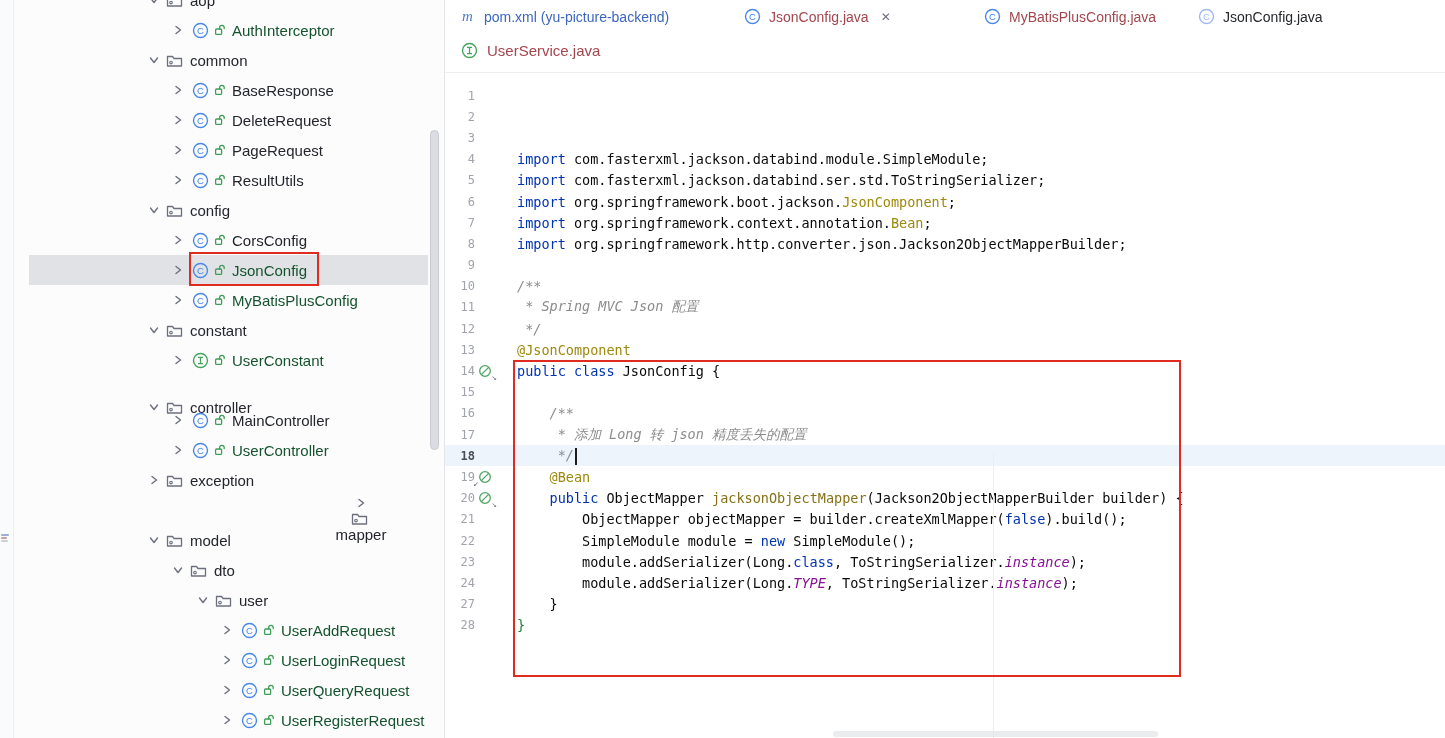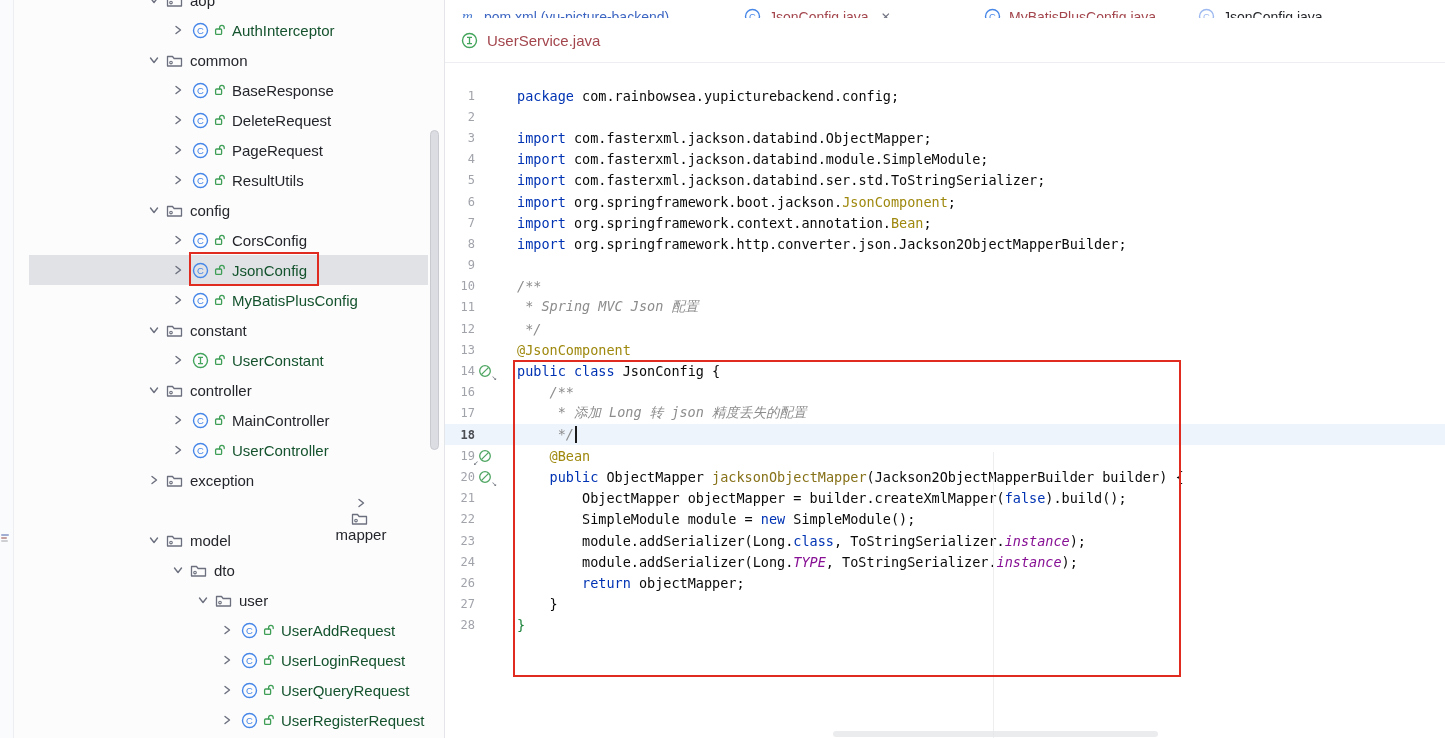--- a/index.html
+++ b/index.html
@@ -32,21 +32,21 @@
 
   
   .tabbar{position:absolute;left:0;top:0;width:1001px;height:33px;border-bottom:1px solid #E7E9ED;background:#fff;}
   .tab{position:absolute;top:0;height:33px;display:flex;align-items:center;padding:0 8px;font-size:14px;white-space:nowrap;}
   .tab .ticon{margin-right:8px;display:flex;}
   .tab .tclose{margin-left:12px;color:#6C707E;font-size:12px;line-height:1;cursor:pointer;}
   .tab.active::after{content:"";position:absolute;left:6px;right:6px;bottom:-1px;height:4px;border-radius:2px;background:#3574F0;}
   .tab.c-blue{color:#3D66C2;} .tab.c-red{color:#A3464D;} .tab.c-dark{color:#25272C;}
 
   
-  .breadcrumb{position:absolute;left:0;top:18px;width:1001px;height:45px;border-bottom:1px solid #EDEEF2;
+  .breadcrumb{position:absolute;left:0;top:28px;width:1001px;height:45px;border-bottom:1px solid #EDEEF2;
               display:flex;align-items:center;padding-left:16px;box-sizing:border-box;font-size:15px;color:#A3464D;background:#fff;}
   .breadcrumb .bicon{margin-right:9px;display:flex;}
 
   
   .code{position:absolute;left:0;top:80px;width:1001px;height:658px;padding-top:5px;box-sizing:border-box;}
   .cl{display:flex;align-items:center;height:21.2px;font-family:"DejaVu Sans Mono",monospace;font-size:13.5px;}
   .cl.current{background:#EDF4FC;}
   .cl .num{width:30px;flex:0 0 30px;text-align:right;font-size:12px;color:#A1A3AB;
            font-family:"DejaVu Sans Mono",monospace;}
   .cl.current .num{color:#4B4D52;font-weight:bold;}
@@ -309,21 +309,21 @@
             </svg>
           </span>
           <span class="lock">
             <svg width="12" height="12" viewBox="0 0 12 12">
       <rect x="1.6" y="5" width="6" height="5.4" rx="1" fill="none" stroke="#3F9E56" stroke-width="1.3"></rect>
       <path d="M5.6 5 V3.6 a2.3 2.3 0 0 1 4.6 0 V4.6" fill="none" stroke="#3F9E56" stroke-width="1.3" stroke-linecap="round"></path>
             </svg>
           </span>
           <span class="tlabel">UserConstant</span>
         </div>
-        <div class="trow" style="top: 375px; padding-left: 132px;">
+        <div class="trow" style="top: 392px; padding-left: 132px;">
           <span class="chev">
             <svg width="12" height="12" viewBox="0 0 12 12" style="transform:rotate(90deg)">
       <polyline points="4,2.5 8.5,6 4,9.5" fill="none" stroke="#6C707E" stroke-width="1.4" stroke-linecap="round" stroke-linejoin="round"></polyline>
             </svg>
           </span>
           <span class="ficon">
             <svg width="17" height="15" viewBox="0 0 17 15">
       <path d="M1.5 3.5 h5 l1.6 2 h7.4 v7.5 h-14 z" fill="none" stroke="#6C707E" stroke-width="1.3" stroke-linejoin="round"></path>
       <circle cx="5" cy="9.6" r="1.3" fill="none" stroke="#6C707E" stroke-width="1.1"></circle>
             </svg>
@@ -574,31 +574,29 @@
         </span>
       <span>UserService.java</span>
     </div>
 
     <div class="code" id="code">
       <div class="indent-guide"></div>
       <div class="hscrollbar"></div>
     <div class="cl">
           <span class="num">1</span>
           <span class="gut"></span>
-          <span class="ct"><span class="tk-kw">package</span><span class="tk-pl"> com.rainbowsea.yupicturebackend.config;</span></span>
         </div>
         <div class="cl">
           <span class="num">2</span>
           <span class="gut"></span>
           <span class="ct"></span>
         </div>
         <div class="cl">
           <span class="num">3</span>
           <span class="gut"></span>
-          <span class="ct"><span class="tk-kw">import</span><span class="tk-pl"> com.fasterxml.jackson.databind.ObjectMapper;</span></span>
         </div>
         <div class="cl">
           <span class="num">4</span>
           <span class="gut"></span>
           <span class="ct"><span class="tk-kw">import</span><span class="tk-pl"> com.fasterxml.jackson.databind.module.SimpleModule;</span></span>
         </div>
         <div class="cl">
           <span class="num">5</span>
           <span class="gut"></span>
           <span class="ct"><span class="tk-kw">import</span><span class="tk-pl"> com.fasterxml.jackson.databind.ser.std.ToStringSerializer;</span></span>
@@ -648,20 +646,25 @@
           <span class="gut">
             <svg width="14" height="14" viewBox="0 0 14 14">
       <circle cx="7" cy="7" r="5.3" fill="none" stroke="#4FA663" stroke-width="1.3"></circle>
       <line x1="3.6" y1="10.4" x2="10.4" y2="3.6" stroke="#4FA663" stroke-width="1.3"></line>
             </svg>
             <span class="bean-arrow dr">↘</span>
           </span>
           <span class="ct"><span class="tk-kw">public</span><span class="tk-pl"> </span><span class="tk-kw">class</span><span class="tk-pl"> JsonConfig {</span></span>
         </div>
         <div class="cl">
+          <span class="num">15</span>
+          <span class="gut"></span>
+          <span class="ct"></span>
+        </div>
+        <div class="cl">
           <span class="num">16</span>
           <span class="gut"></span>
           <span class="ct"><span class="tk-cmt">    /**</span></span>
         </div>
         <div class="cl">
           <span class="num">17</span>
           <span class="gut"></span>
           <span class="ct"><span class="tk-cmt">     * 添加 Long 转 json 精度丢失的配置</span></span>
         </div>
         <div class="cl current">
@@ -705,25 +708,20 @@
           <span class="num">23</span>
           <span class="gut"></span>
           <span class="ct"><span class="tk-pl">        module.addSerializer(Long.</span><span class="tk-kw">class</span><span class="tk-pl">, ToStringSerializer.</span><span class="tk-fld">instance</span><span class="tk-pl">);</span></span>
         </div>
         <div class="cl">
           <span class="num">24</span>
           <span class="gut"></span>
           <span class="ct"><span class="tk-pl">        module.addSerializer(Long.</span><span class="tk-fld">TYPE</span><span class="tk-pl">, ToStringSerializer.</span><span class="tk-fld">instance</span><span class="tk-pl">);</span></span>
         </div>
         <div class="cl">
-          <span class="num">26</span>
-          <span class="gut"></span>
-          <span class="ct"><span class="tk-pl">        </span><span class="tk-kw">return</span><span class="tk-pl"> objectMapper;</span></span>
-        </div>
-        <div class="cl">
           <span class="num">27</span>
           <span class="gut"></span>
           <span class="ct"><span class="tk-pl">    }</span></span>
         </div>
         <div class="cl">
           <span class="num">28</span>
           <span class="gut"></span>
           <span class="ct"><span class="tk-grn">}</span></span>
         </div>
       </div>

